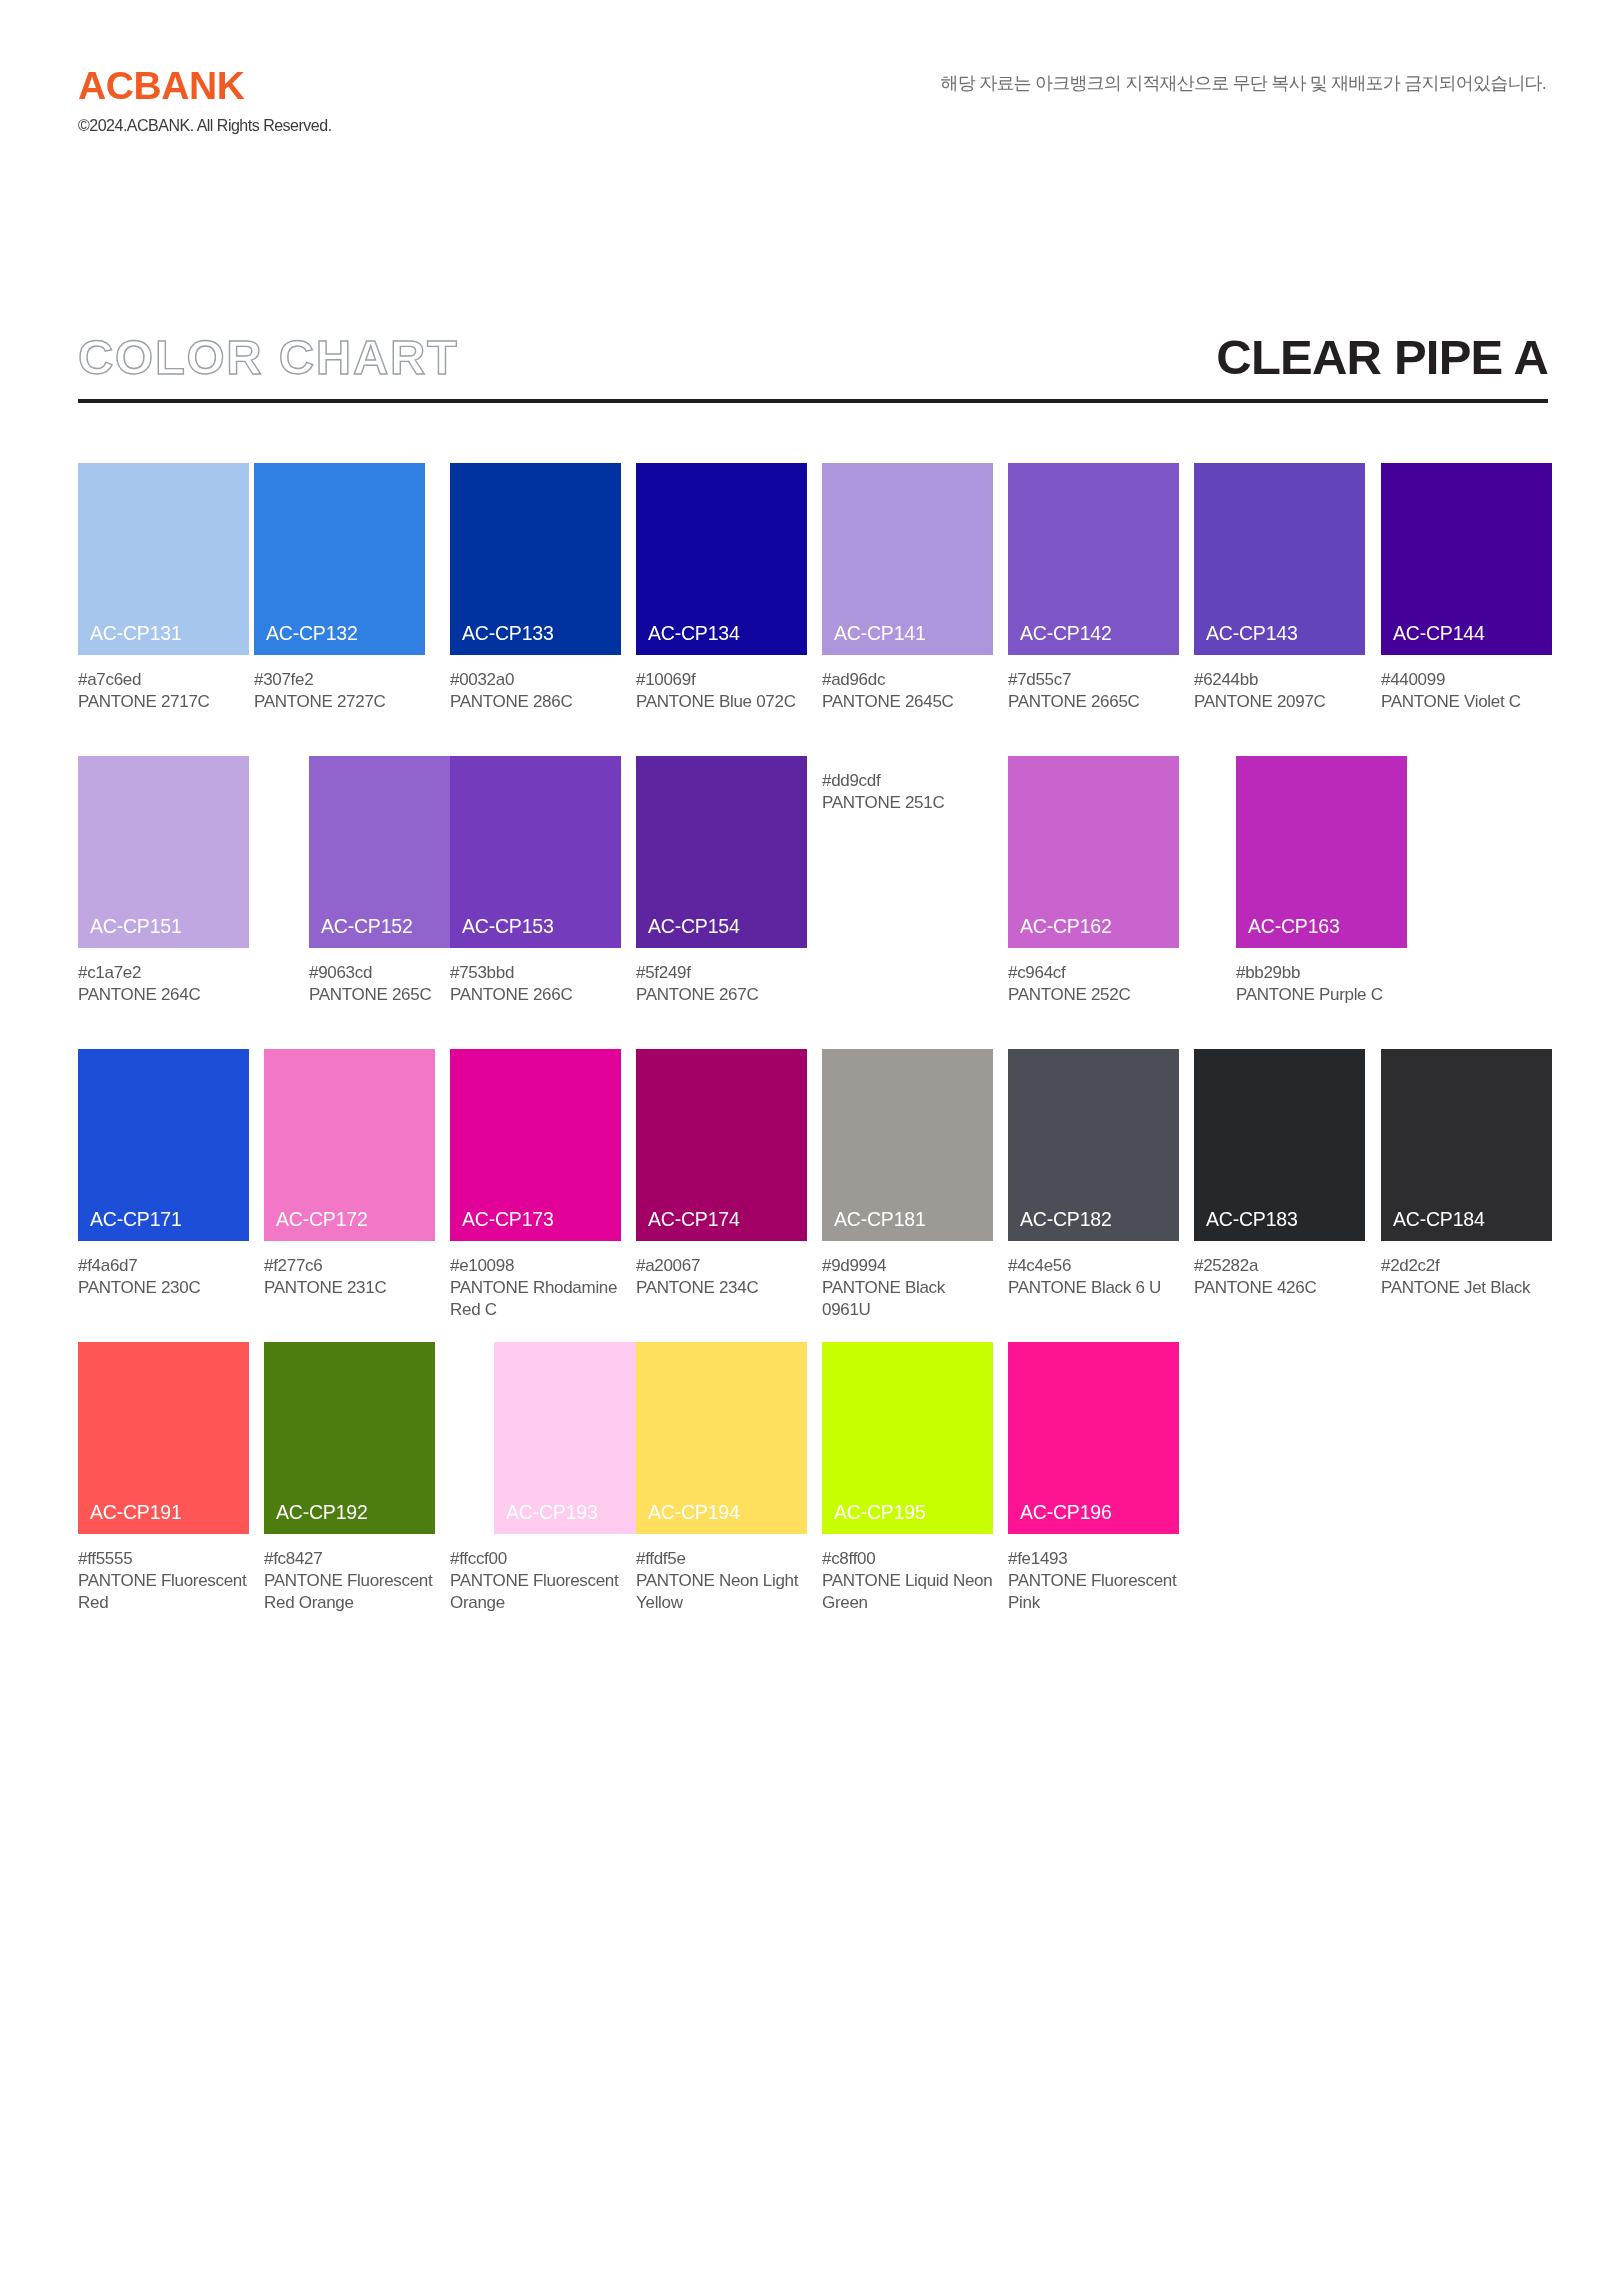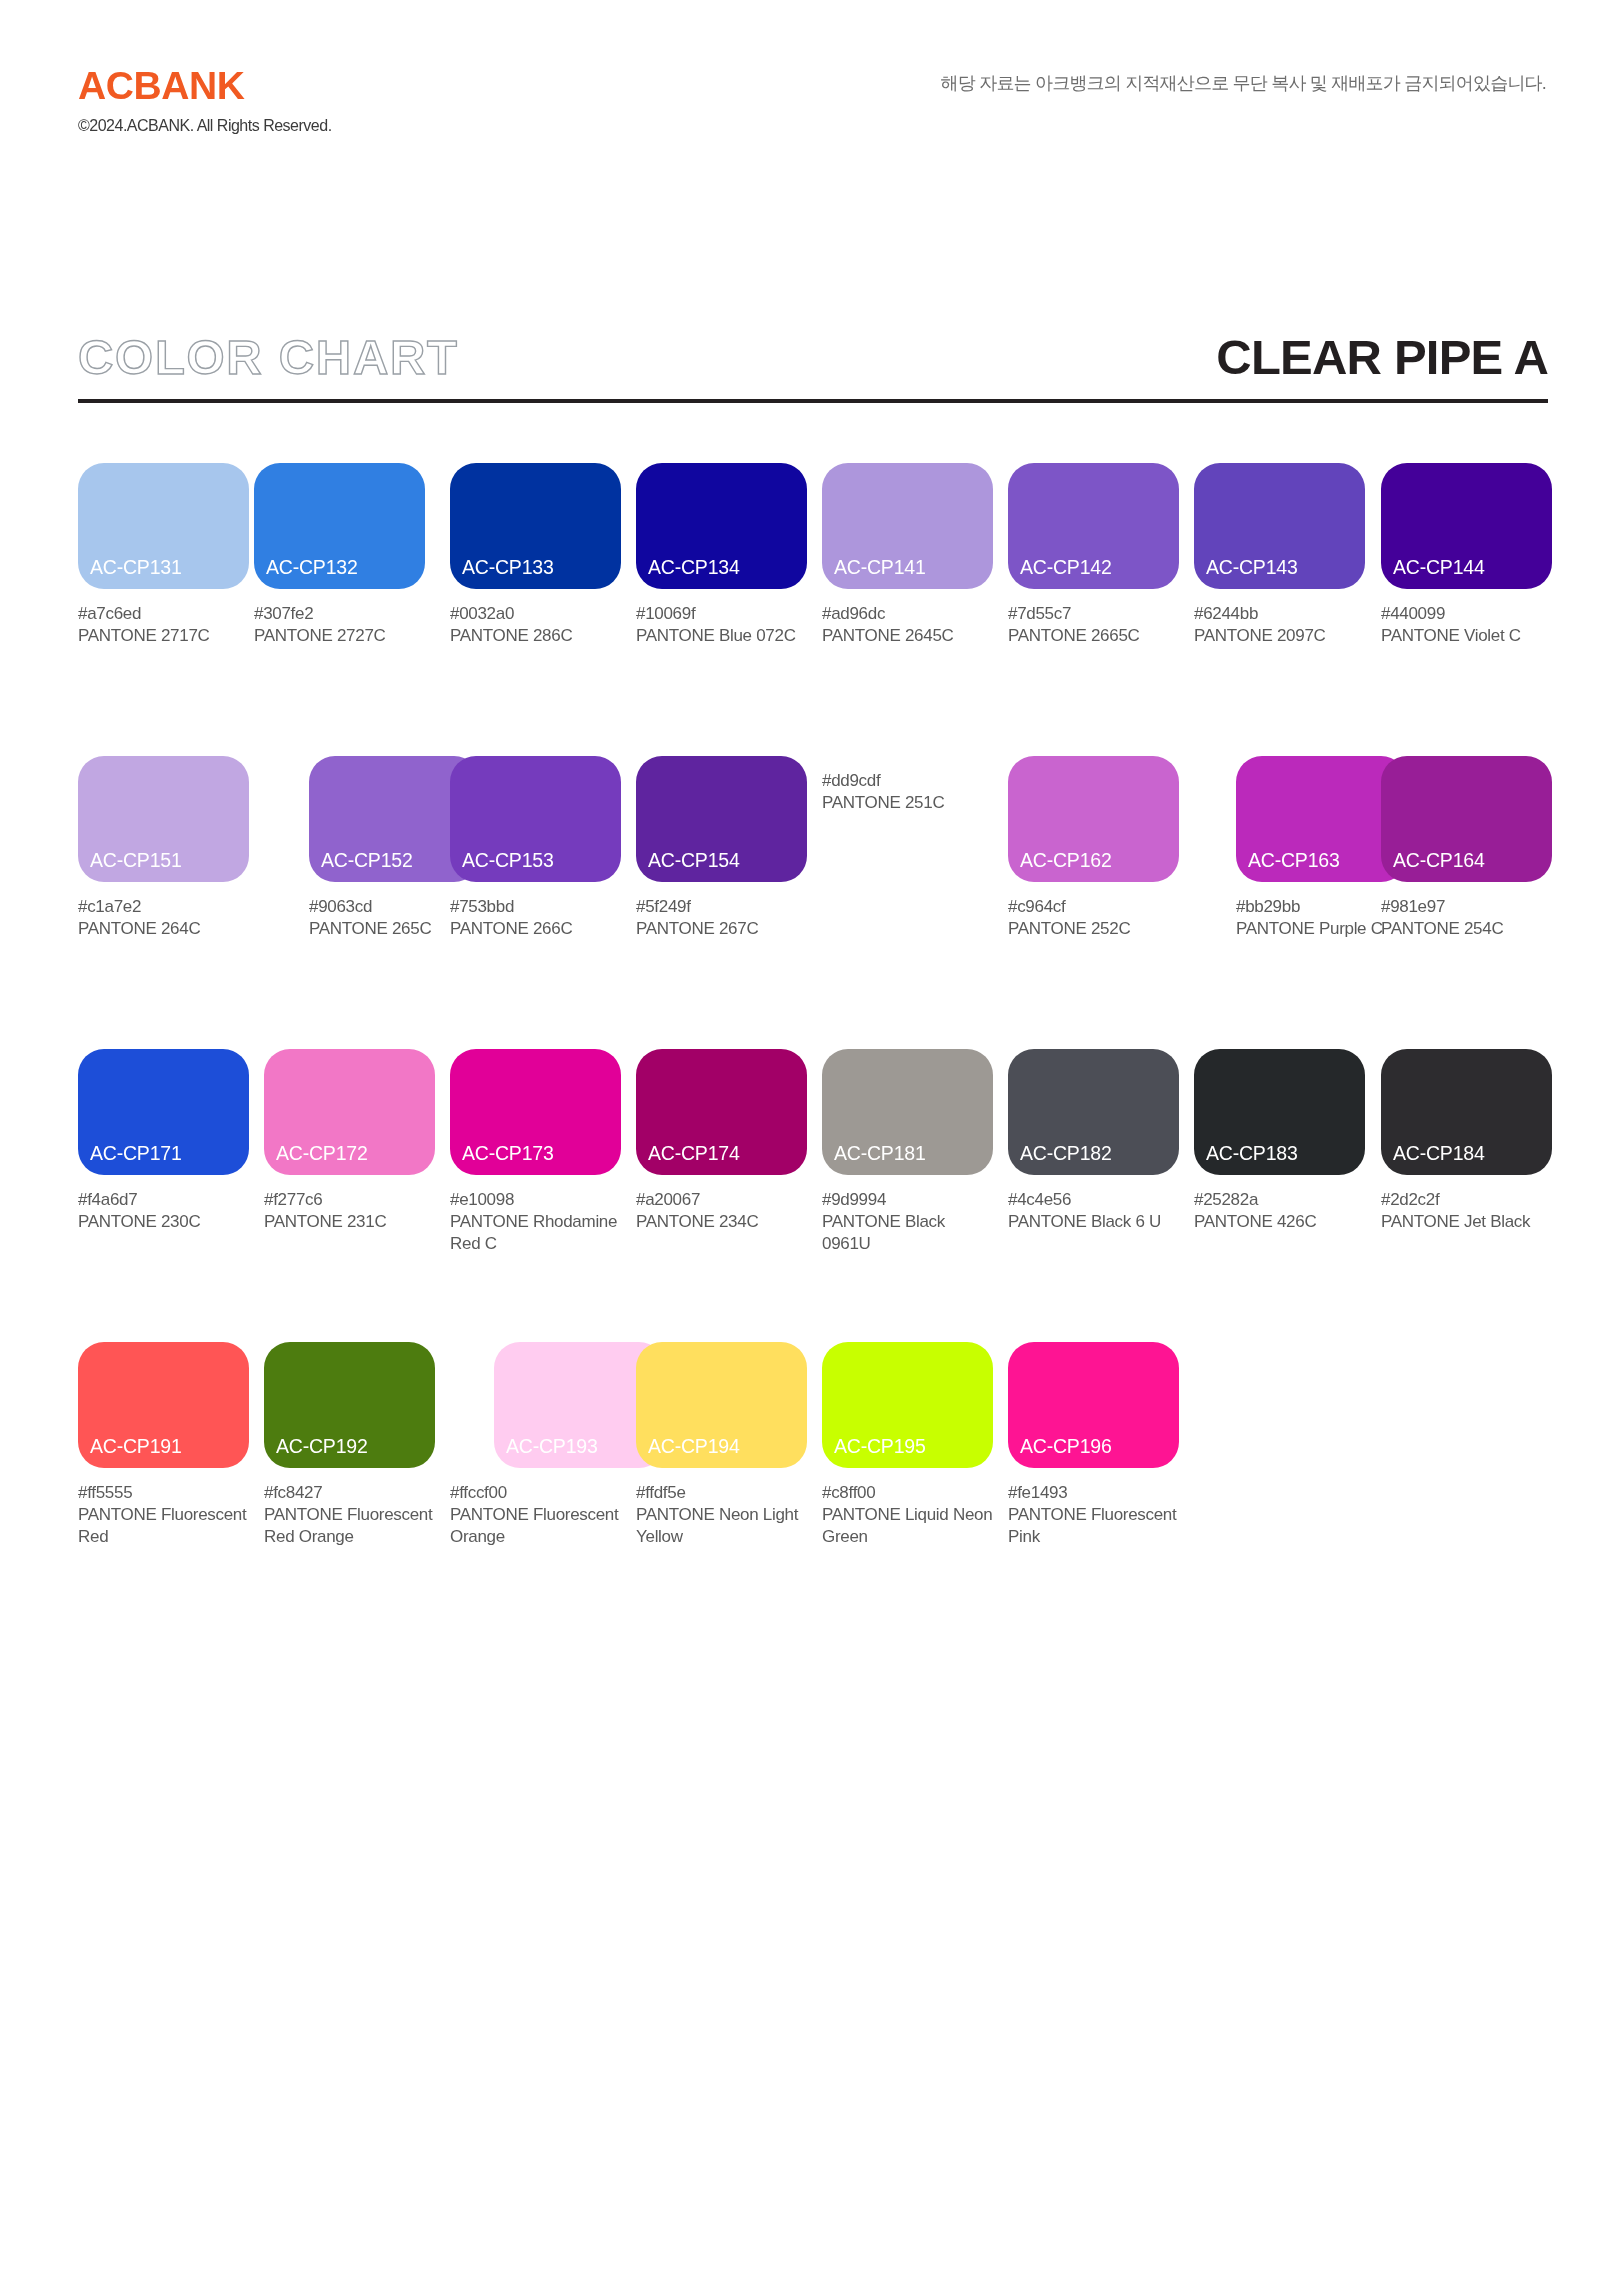--- a/index.html
+++ b/index.html
@@ -46,21 +46,21 @@
   .title-rule {
     position:absolute; left:78px; top:399px; width:1470px; height:4.2px;
     background:#231f20;
   }
 
   
   .grid { position:absolute; left:78px; top:463px; width:1472px; }
   .row { position:relative; height:293px; }
   .cell { position:absolute; top:0; width:171px; }
   .swatch {
-    position:relative; width:171px; height:126px;border-radius:26px;
+    position:relative; width:171px; height:192px;
   }
   .swatch-label {
     position:absolute; left:12px; bottom:10px;
     font-size:19.5px; font-weight:500; color:#ffffff;
     letter-spacing:-0.2px; white-space:nowrap;
   }
   .meta {
     margin-top:14.4px; font-size:17px; line-height:22px;
     color:#5a5a5a; letter-spacing:-0.3px;
   }
@@ -213,29 +213,20 @@
         </div>
         <div class="cell" style="left: 1116px; margin-left: 42px;">
           <div class="swatch" style="background: rgb(187, 41, 187);">
             <span class="swatch-label">AC-CP163</span>
           </div>
           <div class="meta">
             <span class="hex">#bb29bb</span>
             <span class="pantone">PANTONE Purple C</span>
           </div>
         </div>
-        <div class="cell" style="left: 1303px;">
-          <div class="swatch" style="background: rgb(152, 30, 151);">
-            <span class="swatch-label">AC-CP164</span>
-          </div>
-          <div class="meta">
-            <span class="hex">#981e97</span>
-            <span class="pantone">PANTONE 254C</span>
-          </div>
-        </div>
       </div>
       <div class="row">
         <div class="cell" style="left: 0px;">
           <div class="swatch" style="background: #1d4ed8; padding-left: 32px;">
             <span class="swatch-label">AC-CP171</span>
           </div>
           <div class="meta">
             <span class="hex">#f4a6d7</span>
             <span class="pantone">PANTONE 230C</span>
           </div>

